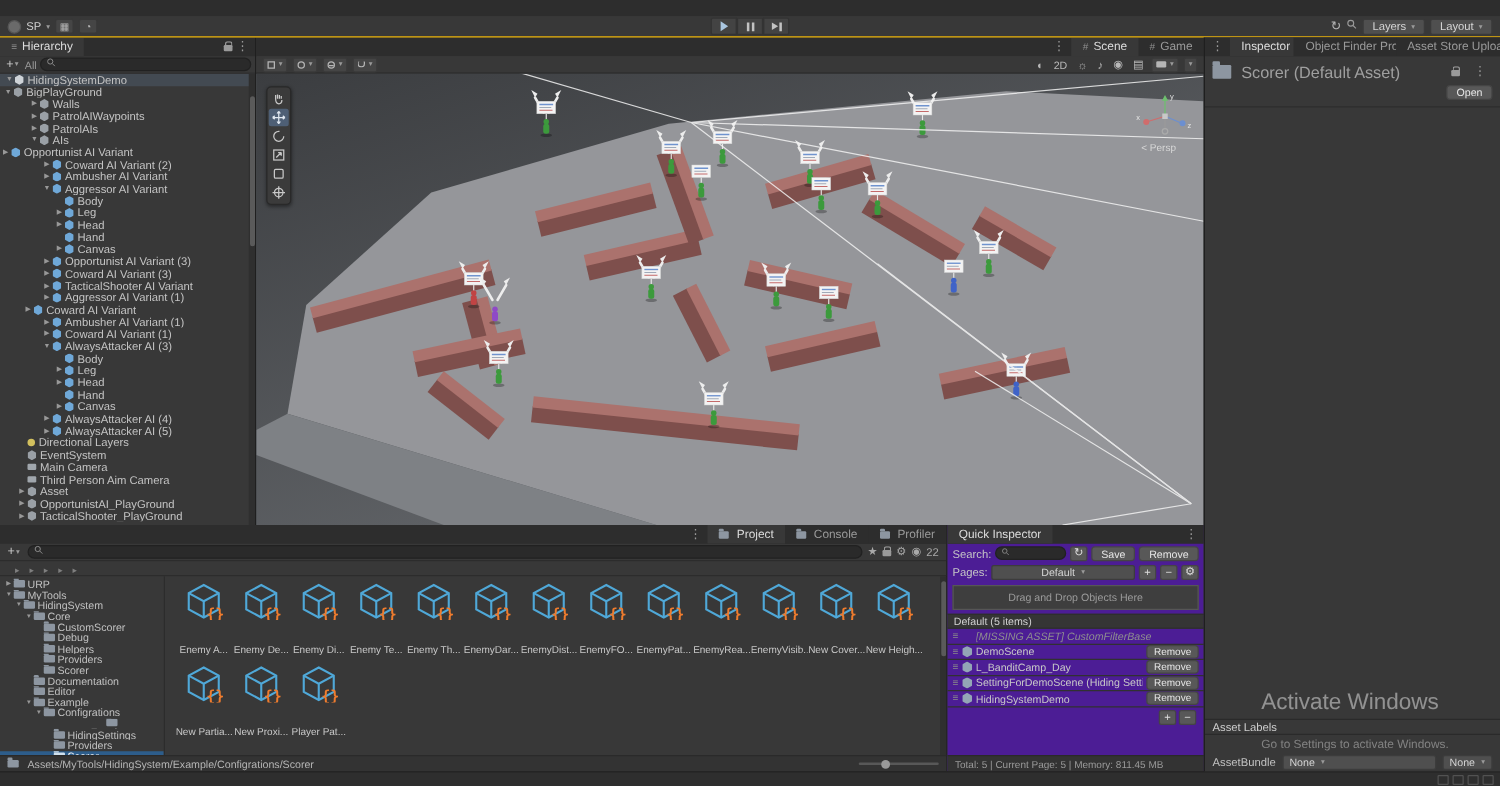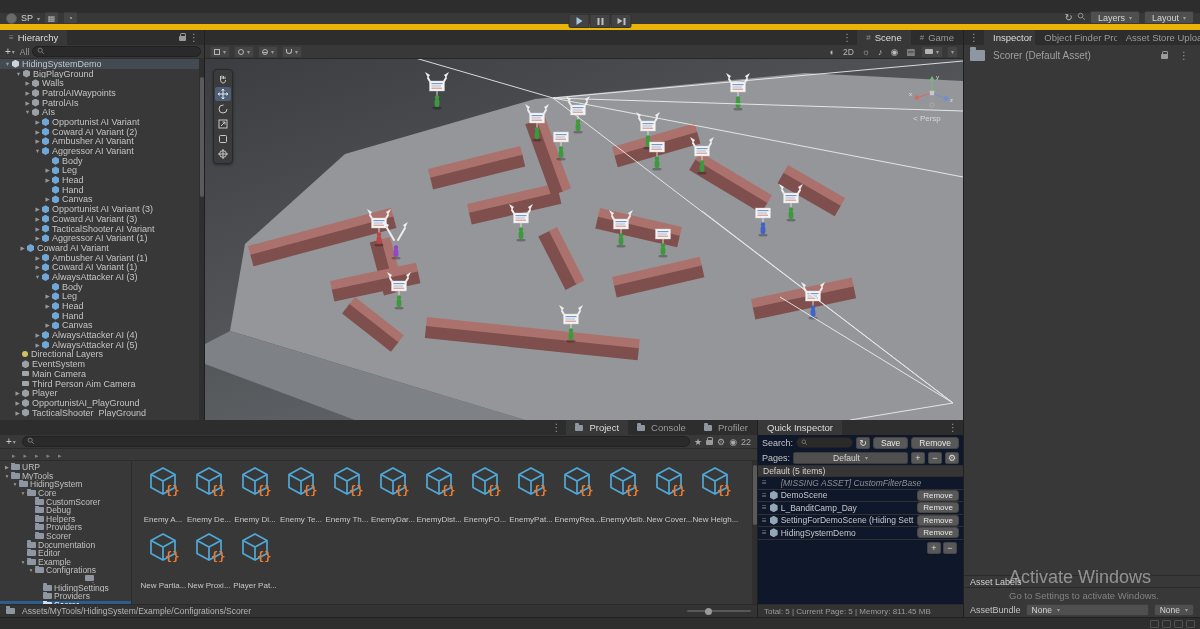--- a/index.html
+++ b/index.html
@@ -6,22 +6,22 @@
     font-family:"Liberation Sans","DejaVu Sans",sans-serif;color:#cfcfcf;font-size:10px;
     -webkit-user-select:none;user-select:none}
   *{box-sizing:border-box}
   .app{width:1200px;height:629px;display:flex;flex-direction:column;background:#383838}
 
   
   .menubar{height:13px;background:#2d2d2d;display:flex;align-items:center;padding-left:4px;flex:none}
   .menu-item{padding:0 7px;font-size:10px;color:#dedede;line-height:13px;white-space:nowrap}
 
   
-  .toolbar{height:17px;background:#383838;border-bottom:6px solid #eab308;position:relative;
-    display:flex;align-items:flex-end;flex:none}
+  .toolbar{height:17px;background:#383838;border-bottom:1px solid #eab308;position:relative;
+    display:flex;align-items:center;flex:none}
   .tb-left{display:flex;align-items:center;gap:4px;padding-left:6px}
   .avatar{width:11px;height:11px;border-radius:50%;background:#6a6a6a;border:1px solid #555;flex:none}
   .tb-acct{font-size:9px;color:#d0d0d0}
   .caret{font-size:6px;color:#9a9a9a}
   .tb-mini{width:15px;height:12px;background:#454545;border:1px solid #383838;border-radius:2px;
     display:flex;align-items:center;justify-content:center;font-size:8px;color:#b5b5b5}
   .tb-center{position:absolute;left:50%;top:1px;transform:translateX(-50%);display:flex}
   .playbtn{width:21px;height:14px;background:#434343;border:1px solid #333;display:flex;
     align-items:center;justify-content:center}
   .playbtn:first-child{border-radius:2px 0 0 2px}
@@ -104,34 +104,34 @@
   .tool svg{display:block}
 
   
   .inspector{width:237px;flex:none;border-left:1px solid #1f1f1f;display:flex;flex-direction:column;
     background:#383838;position:relative}
   .insp-asset{display:flex;align-items:center;gap:6px;padding:5px 6px 3px 6px}
   .fold{width:10px;height:7px;background:#8d96a1;border-radius:1px;position:relative;flex:none;margin-right:2px}
   .fold:before{content:"";position:absolute;top:-2px;left:0;width:4px;height:2px;background:#8d96a1;border-radius:1px 1px 0 0}
   .fold.lg{width:15px;height:11px}
   .fold.lg:before{width:6px;height:3px;top:-3px}
-  .insp-title{font-size:10px;color:#9f9f9f;flex:1;white-space:nowrap;overflow:hidden}
+  .insp-title{font-size:13px;color:#9f9f9f;flex:1;white-space:nowrap;overflow:hidden}
   .open-row{display:flex;justify-content:flex-end;padding:0 6px 5px 6px;border-bottom:1px solid #2c2c2c}
   .insp-fill{flex:1}
   .al-head{height:13px;display:flex;align-items:center;padding:0 6px;font-size:9px;color:#cfcfcf;
     border-top:1px solid #2a2a2a;border-bottom:1px solid #2a2a2a}
   .foot-gap{height:14px}
   .ab-row{height:15px;display:flex;align-items:center;gap:5px;padding:0 6px;font-size:9px;color:#c2c2c2}
   .dd{background:#4f4f4f;border:1px solid #3c3c3c;border-radius:2px;height:12px;display:flex;
     align-items:center;gap:5px;padding:0 5px;font-size:8.5px;color:#d5d5d5}
   .dd .val{white-space:nowrap}
   .ab-row .dd:nth-of-type(1){flex:1}
   .wm{position:absolute;left:45px;bottom:16px;z-index:5;pointer-events:none;white-space:nowrap}
   .wm1{font-size:18px;color:rgba(235,235,235,.5)}
-  .wm2{font-size:9.5px;color:rgba(220,220,220,.45);margin-top:2px}
+  .wm2{font-size:9.5px;color:rgba(220,220,220,.45);margin-top:18px}
 
   
   .project{width:758px;flex:none;border-right:1px solid #1f1f1f;display:flex;flex-direction:column;background:#383838}
   .p-toolbar{height:14px;display:flex;align-items:center;gap:4px;padding:0 4px;border-bottom:1px solid #2c2c2c;flex:none}
   .p-icons{display:flex;align-items:center;gap:4px;color:#a8a8a8;font-size:9px;padding-right:2px}
   .crumbs{height:12px;display:flex;align-items:center;font-size:8.5px;color:#bdbdbd;padding:0 6px;
     border-bottom:1px solid #2c2c2c;flex:none}
   .crumb{padding:0 2px;white-space:nowrap}
   .crumb + .crumb:before{content:"▸";color:#7f7f7f;padding-right:4px;font-size:7px}
   .p-body{flex:1;display:flex;min-height:0}
@@ -147,21 +147,21 @@
   .cell{width:46px;display:flex;flex-direction:column;align-items:center;margin-bottom:8px}
   .cell svg{display:block}
   .albl{font-size:8px;color:#c8c8c8;max-width:45px;white-space:nowrap;overflow:hidden;margin-top:19px;text-align:center}
   .p-path{height:13px;background:#333;border-top:1px solid #2a2a2a;display:flex;align-items:center;
     gap:5px;padding:0 6px;font-size:8.5px;color:#b5b5b5;flex:none}
   .zoom{margin-left:auto;display:flex;align-items:center;width:64px}
   .ztrack{flex:1;height:2px;background:#585858;border-radius:1px;position:relative}
   .zknob{position:absolute;left:28%;top:-2.5px;width:7px;height:7px;border-radius:50%;background:#9a9a9a}
 
   
-  .quick{flex:1;display:flex;flex-direction:column;background:#0f172a;min-width:0}
+  .quick{flex:1;display:flex;flex-direction:column;background:#4c1d95;min-width:0}
   .q-row{display:flex;align-items:center;gap:3px;padding:0 4px;height:15px;flex:none;overflow:hidden}
   .q-lbl{font-size:9px;color:#c6c6c6;flex:none}
   .mini-btn{width:14px;height:12px;background:#585858;border:1px solid #454545;border-radius:2px;
     display:flex;align-items:center;justify-content:center;font-size:9px;color:#ddd;flex:none}
   .pages-dd{flex:1;min-width:0;justify-content:center}
   .dropzone{margin:3px 4px;height:20px;border:1px solid #565656;background:#3e3e3e;color:#9a9a9a;
     font-size:8.5px;display:flex;align-items:center;justify-content:center;flex:none}
   .q-ghead{height:12px;background:#353535;border-top:1px solid #2e2e2e;border-bottom:1px solid #2e2e2e;
     display:flex;align-items:center;padding:0 5px;font-size:8.5px;color:#d2d2d2;flex:none}
   .q-list{flex:none}
@@ -281,21 +281,21 @@
               <input style="">
             </div>
           </div>
           <div class="tree">
 
             <div class="trow head ic-unity" style="padding-left: 3px;">
                 <span class="arw">▼</span>
                 <span class="cube"></span>
                 <span class="lbl">HidingSystemDemo</span>
               </div>
-              <div class="trow ic-go" style="padding-left: 14px;">
+              <div class="trow ic-go" style="padding-left: 2px;">
                 <span class="arw">▼</span>
                 <span class="cube"></span>
                 <span class="lbl">BigPlayGround</span>
               </div>
               <div class="trow ic-go" style="padding-left: 23px;">
                 <span class="arw">▶</span>
                 <span class="cube"></span>
                 <span class="lbl">Walls</span>
               </div>
               <div class="trow ic-go" style="padding-left: 23px;">
@@ -306,21 +306,21 @@
               <div class="trow ic-go" style="padding-left: 23px;">
                 <span class="arw">▶</span>
                 <span class="cube"></span>
                 <span class="lbl">PatrolAIs</span>
               </div>
               <div class="trow ic-go" style="padding-left: 23px;">
                 <span class="arw">▼</span>
                 <span class="cube"></span>
                 <span class="lbl">AIs</span>
               </div>
-              <div class="trow ic-prefab" style="padding-left: 33px;">
+              <div class="trow ic-prefab" style="">
                 <span class="arw">▶</span>
                 <span class="cube"></span>
                 <span class="lbl">Opportunist AI Variant</span>
               </div>
               <div class="trow ic-prefab" style="padding-left: 33px;">
                 <span class="arw">▶</span>
                 <span class="cube"></span>
                 <span class="lbl">Coward AI Variant (2)</span>
               </div>
               <div class="trow ic-prefab" style="padding-left: 33px;">
@@ -449,21 +449,21 @@
                 <span class="lbl">Main Camera</span>
               </div>
               <div class="trow ic-cam" style="padding-left: 13px;">
                 <span class="arw" style="visibility: hidden;"></span>
                 <span class="cube"></span>
                 <span class="lbl">Third Person Aim Camera</span>
               </div>
               <div class="trow ic-go" style="padding-left: 13px;">
                 <span class="arw">▶</span>
                 <span class="cube"></span>
-                <span class="lbl">Player</span>
+                <span class="lbl">Asset</span>
               </div>
               <div class="trow ic-go" style="padding-left: 13px;">
                 <span class="arw">▶</span>
                 <span class="cube"></span>
                 <span class="lbl">OpportunistAI_PlayGround</span>
               </div>
               <div class="trow ic-go" style="padding-left: 13px;">
                 <span class="arw">▶</span>
                 <span class="cube"></span>
                 <span class="lbl">TacticalShooter_PlayGround</span>
@@ -1141,20 +1141,21 @@
           <div class="q-row">
             <span class="q-lbl">Pages:</span>
             <div class="dd pages-dd">
               <span class="val">Default</span>
               <span class="caret">▾</span>
             </div>
             <span class="mini-btn">+</span>
             <span class="mini-btn">−</span>
             <span class="mini-btn">⚙</span>
           </div>
+          <div class="dropzone">Drag and Drop Objects Here</div>
           <div class="q-ghead">Default (5 items)</div>
           <div class="q-list">
 
           <div class="q-item missing">
                 <span class="hnd">≡</span>
                 <span class="qic"></span>
                 <span class="qlbl">[MISSING ASSET] CustomFilterBase</span>
 
               </div>
               <div class="q-item">
@@ -1203,20 +1204,23 @@
           </div>
           <div class="tab">
             <span>Asset Store Uploa</span>
           </div>
         </div>
       <div class="insp-asset">
         <span class="fold lg"></span>
         <span class="insp-title">Scorer (Default Asset)</span>
         <span class="lock"></span>
         <span class="kebab" style="margin-left:0">⋮</span>
+      </div>
+      <div class="open-row">
+        <button class="btn">Open</button>
       </div>
       <div class="insp-fill"></div>
       <div class="al-head">
         <span>Asset Labels</span>
       </div>
       <div class="foot-gap"></div>
       <div class="ab-row">
         <span>AssetBundle</span>
         <div class="dd">
           <span class="val">None</span>

